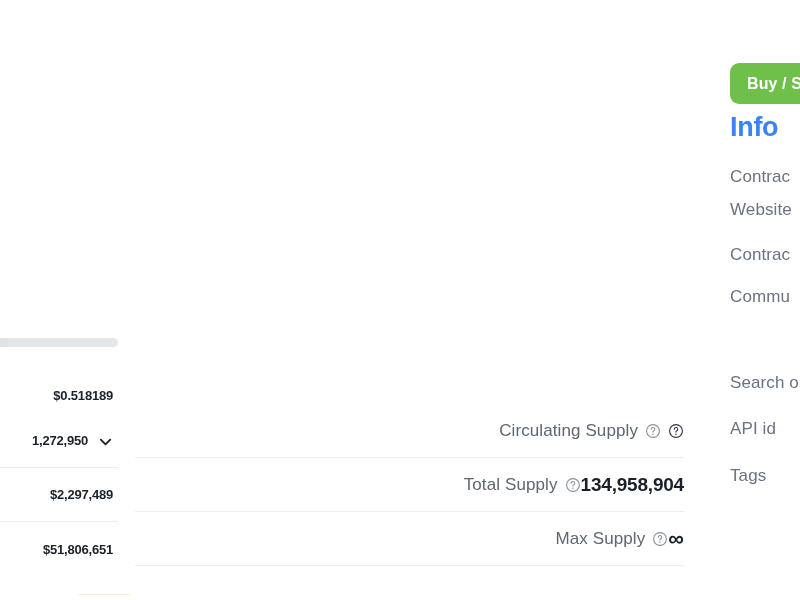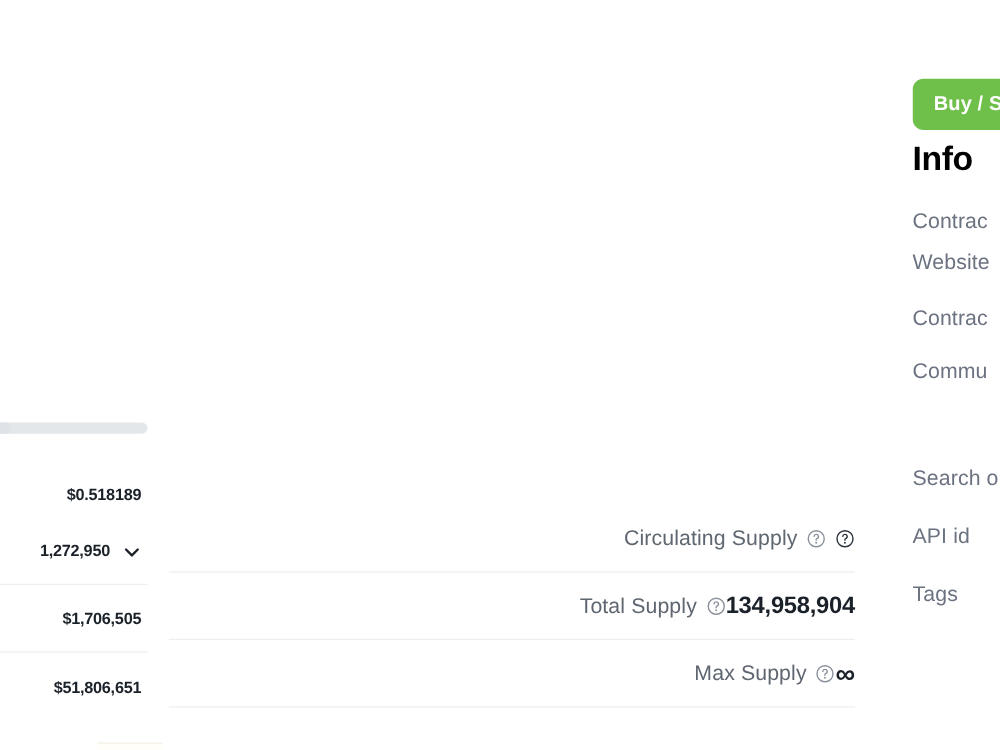--- a/index.html
+++ b/index.html
@@ -161,21 +161,21 @@
     white-space: nowrap;
     cursor: pointer;
     letter-spacing: .1px;
   }
   #info-heading {
     position: absolute;
     left: 0px;
     top: 112px;
     font-size: 27px;
     font-weight: 700;
-    color: #000000;
+    color: #3b82f6;
     letter-spacing: -.3px;
     white-space: nowrap;
   }
   .info-item {
     position: absolute;
     left: 0px;
     font-size: 17px;
     color: #6b7280;
     letter-spacing: .1px;
     white-space: nowrap;
@@ -217,21 +217,21 @@
   <div class="left-stat-row" id="left-row-fdv">
     <span class="left-stat-value">1,272,950</span>
     <span class="chevron-down">
       <svg width="15" height="15" viewBox="0 0 16 16" fill="none" stroke="#1b2129" stroke-width="2" stroke-linecap="round" stroke-linejoin="round">
         <polyline points="3,6 8,11 13,6"></polyline>
       </svg>
     </span>
   </div>
 
   <div class="left-stat-row" id="left-row-volume">
-    <span class="left-stat-value">$1,706,505</span>
+    <span class="left-stat-value">$2,297,489</span>
   </div>
 
   <div class="left-stat-row" id="left-row-mcap">
     <span class="left-stat-value">$51,806,651</span>
   </div>
 </div>
 
 <div class="abs" id="supply-table">
 
   <div class="supply-row">

